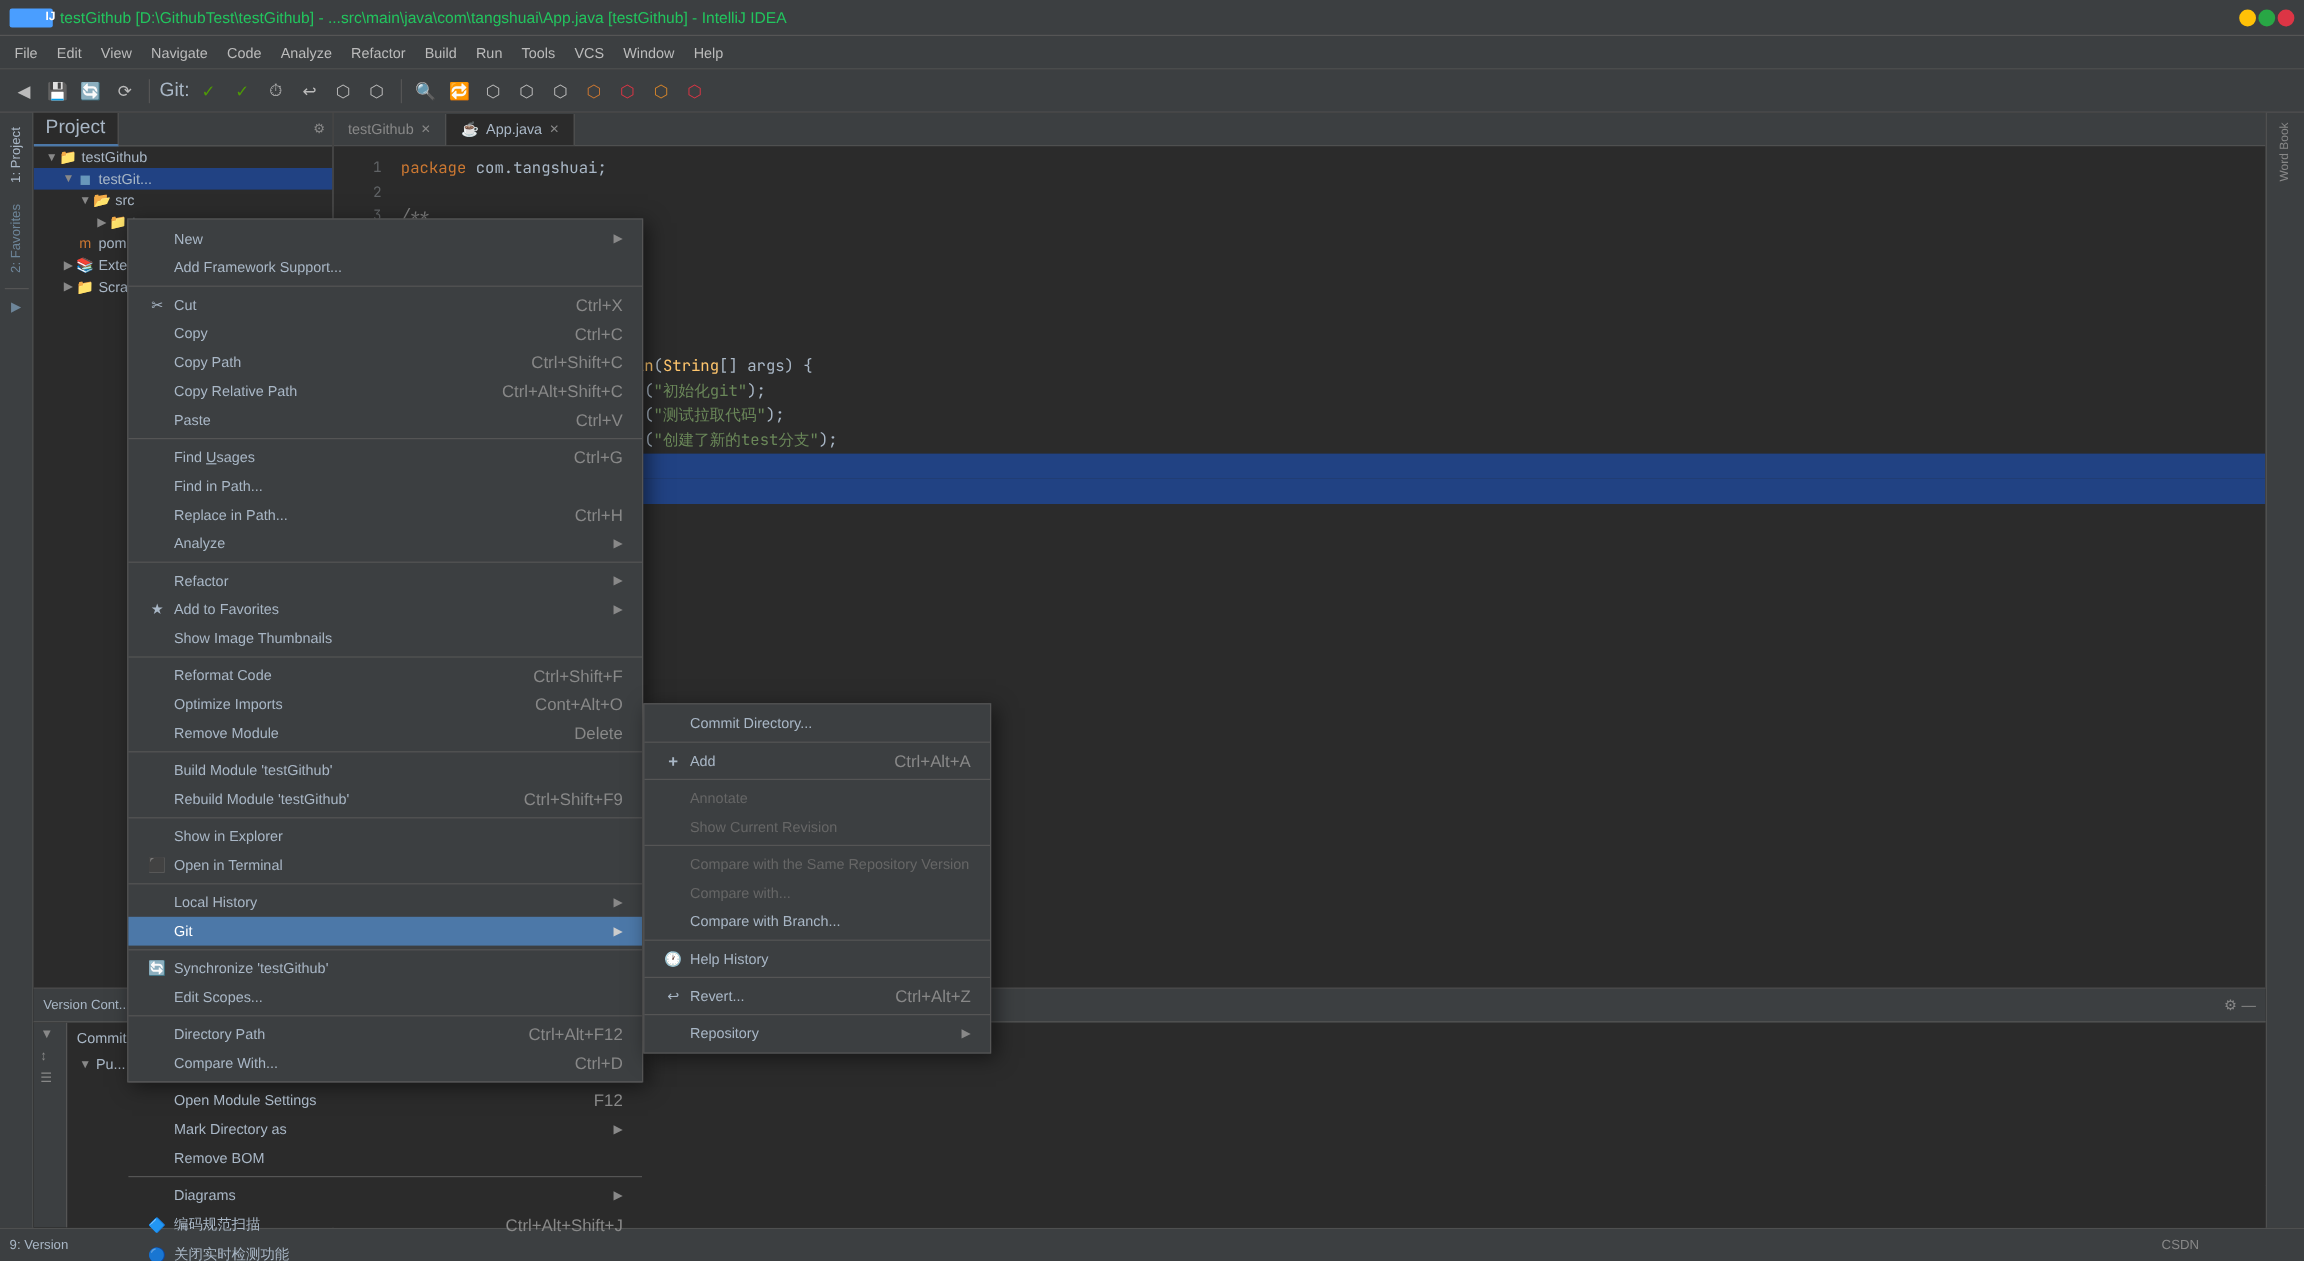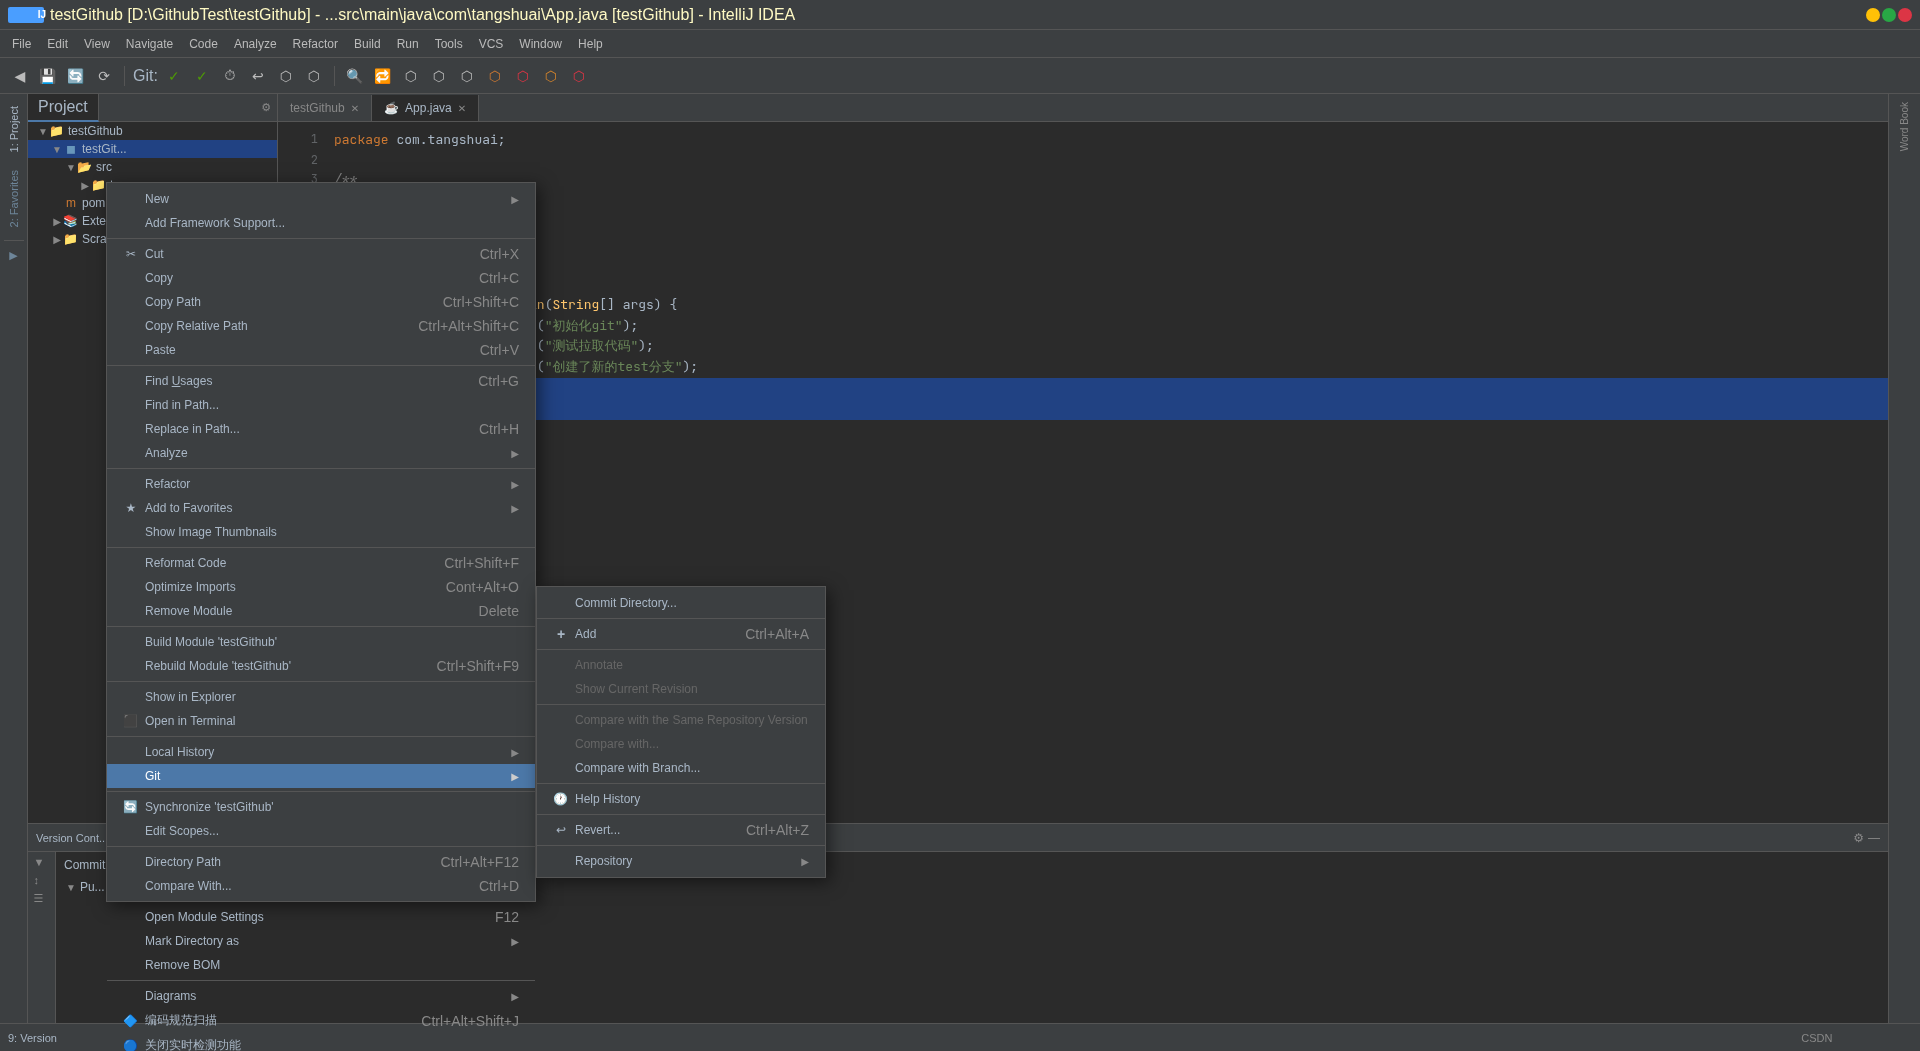--- a/index.html
+++ b/index.html
@@ -25,22 +25,22 @@
     }
     .title-bar-icon {
       width: 36px; height: 16px;
       background: #4a9eff;
       margin-right: 6px;
       border-radius: 2px;
       display: flex; align-items: center; justify-content: center;
       font-size: 10px; color: white; font-weight: bold; padding-left: 32px;
     }
     .title-bar-text {
-      color: #fef9c3;
-      font-size: 16px;
+      color: #22c55e;
+      font-size: 13px;
     }
     .title-bar-controls {
       margin-left: auto;
       display: flex; gap: 2px;
     }
     .title-btn {
       width: 14px; height: 14px;
       border-radius: 50%;
       cursor: pointer;
     }

